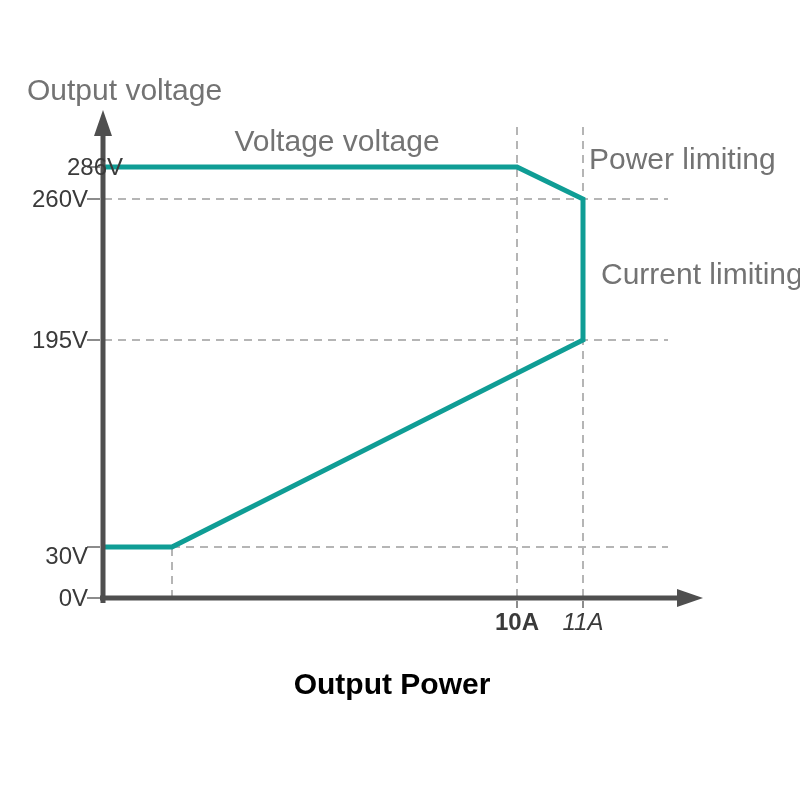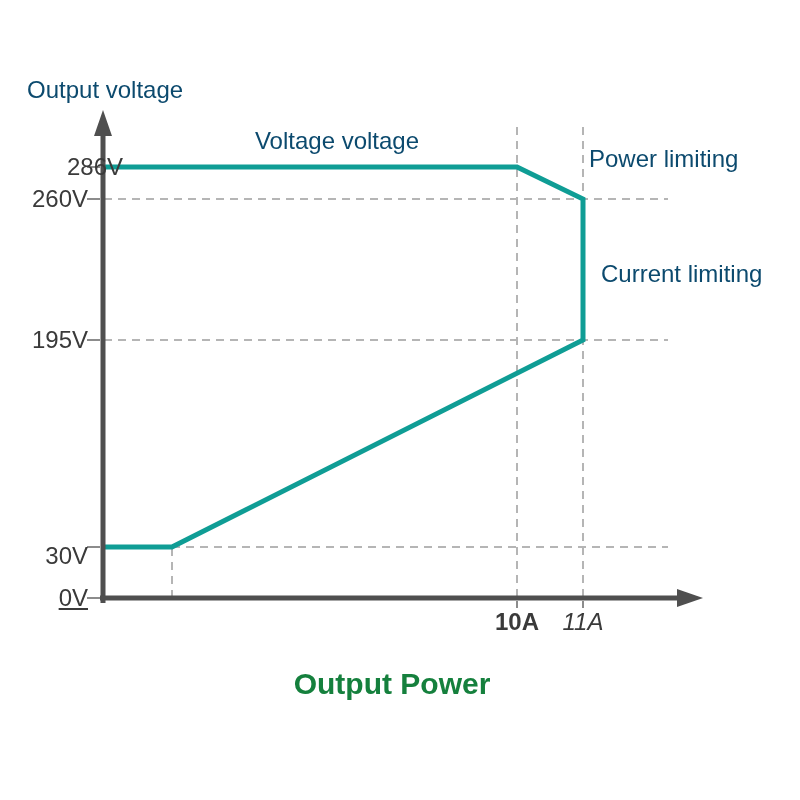--- a/index.html
+++ b/index.html
@@ -7,39 +7,39 @@
   .stage {
     position: relative;
     width: 800px;
     height: 800px;
     background: #ffffff;
     overflow: hidden;
   }
   .chart-svg { position: absolute; left: 0; top: 0; }
   .label {
     position: absolute;
-    font-size: 24px;
-    color: #0c4a6e;
+    font-size: 30px;
+    color: #737373;
     white-space: nowrap;
     line-height: 28px;
   }
   .tick-label {
     position: absolute;
     font-size: 24px;
     color: #3a3a3a;
     white-space: nowrap;
     line-height: 28px;
   }
   .tick-label.y { left: 0; width: 88px; text-align: right; }
   .tick-label.x { width: 80px; text-align: center; }
   .chart-title {
     position: absolute;
     font-size: 30px;
     font-weight: bold;
-    color: #15803d;
+    color: #000000;
     white-space: nowrap;
     line-height: 36px;
   }
 </style>
 </head>
 <body>
 
 <div class="stage">
 
   <svg class="chart-svg" width="800" height="800" viewBox="0 0 800 800">
@@ -71,20 +71,20 @@
 
   <div class="label" style="left:601px; top:260px;">Current limiting</div>
 
   <div class="chart-title" style="left:392px; top:666px; transform:translateX(-50%);">Output Power</div>
 
   <div>
       <div class="tick-label y" style="top: 153px; padding-left: 35px;">286V</div>
       <div class="tick-label y" style="top: 185px;">260V</div>
       <div class="tick-label y" style="top: 326px;">195V</div>
       <div class="tick-label y" style="top: 542px;">30V</div>
-      <div class="tick-label y" style="top: 584px; text-decoration: underline;">0V</div>
+      <div class="tick-label y" style="top: 584px;">0V</div>
     </div>
   <div>
       <div class="tick-label x" style="left: 477px; top: 608px; font-weight: bold;">10A</div>
       <div class="tick-label x" style="left: 543px; top: 608px; font-style: italic;">11A</div>
     </div>
 
 </div>
 
 </body></html>

